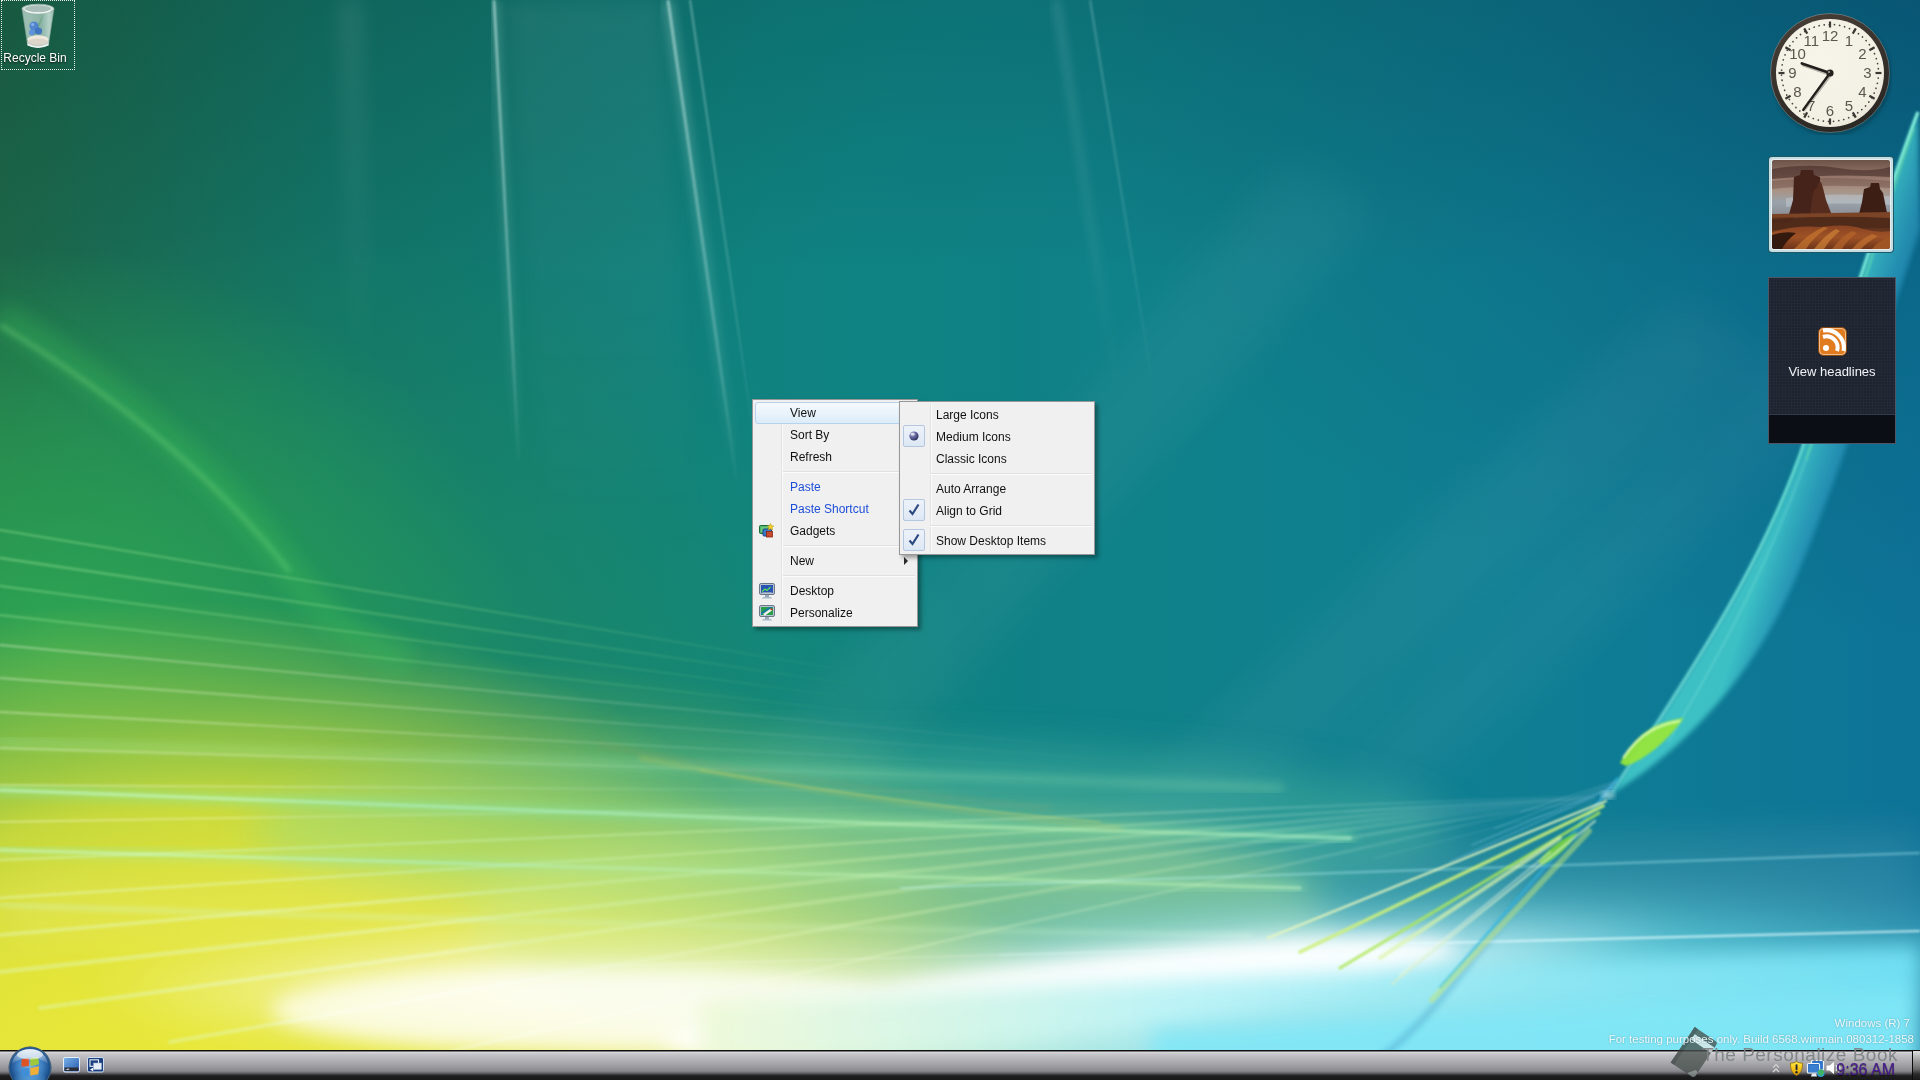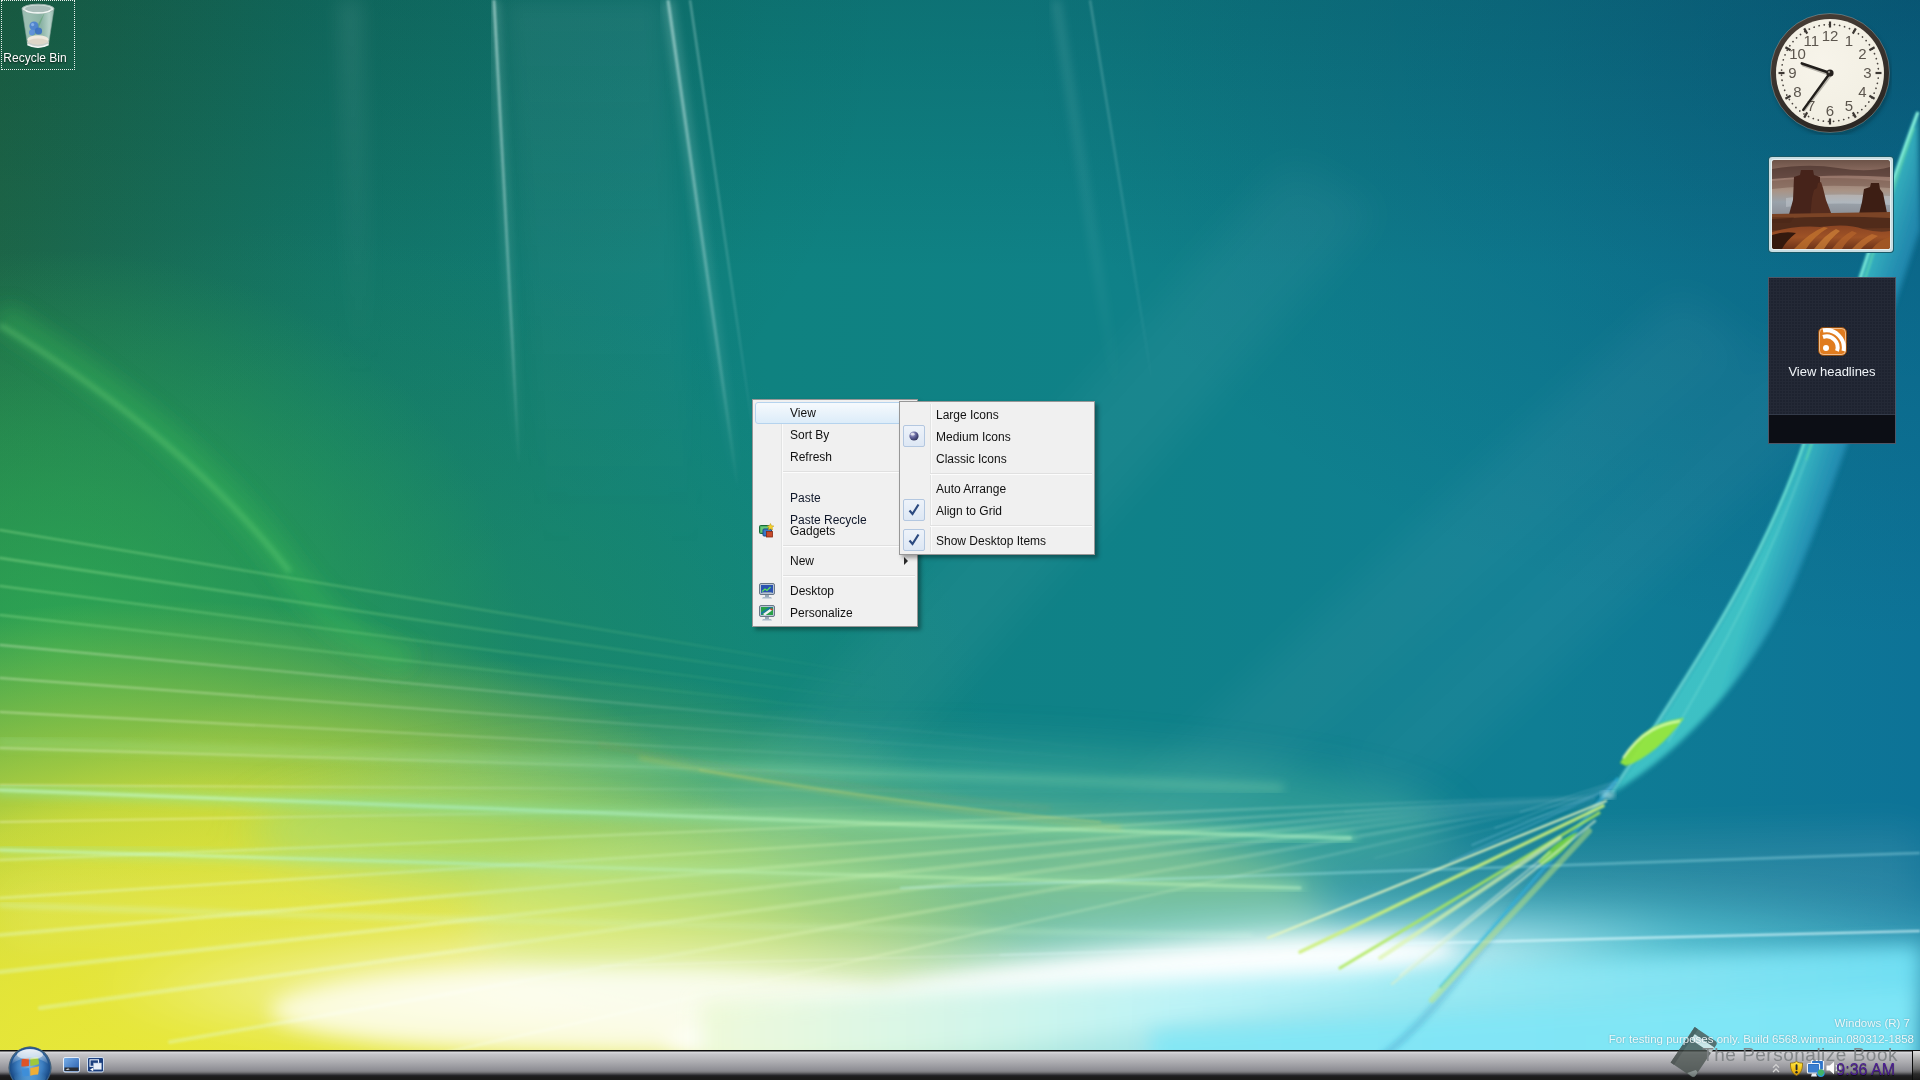--- a/index.html
+++ b/index.html
@@ -23,21 +23,21 @@
   #rss .txt{position:absolute;top:86px;left:0;right:0;text-align:center;color:#f0f4f8;font-size:13px;}
 
   
   .menu{position:absolute;background:#f0f0f0;border:1px solid #979797;
     box-shadow:3px 3px 4px rgba(0,0,0,0.35);font-size:12px;color:#111;}
   .menu .inner{position:relative;padding:2px 0;}
   .gutterline{position:absolute;top:2px;bottom:2px;width:0;
      border-left:1px solid #e2e3e3;border-right:1px solid #fafafa;}
   .mi{position:relative;height:22px;line-height:22px;white-space:nowrap;}
   .mi .t{position:absolute;top:0;}
-  .mi.dis .t{color:#0f172a;margin-top:11px;}
+  .mi.dis .t{color:#1d4ed8;}
   .sep{height:8px;position:relative;}
   .sep:after{content:"";position:absolute;left:30px;right:2px;top:3px;
      border-top:1px solid #e0e0e0;border-bottom:1px solid #fcfcfc;}
   .arrow{position:absolute;width:0;height:0;top:7px;
      border-left:4px solid #2b2b2b;border-top:4px solid transparent;border-bottom:4px solid transparent;}
   .hl{position:absolute;left:2px;right:2px;top:0;height:22px;border-radius:3px;
      border:1px solid #b5d3ee;
      background:linear-gradient(#f6fafd,#dcecf9);box-sizing:border-box;}
   .chk{position:absolute;left:3px;top:-1px;width:22px;height:22px;border-radius:2px;
      border:1px solid #b3c7e0;background:linear-gradient(#eef3fa,#dde7f4);box-sizing:border-box;}
@@ -471,21 +471,21 @@
           <span class="arrow" style="left:151px"></span>
         </div>
       <div class="mi">
           <span class="t" style="left:37px">Refresh</span>
         </div>
       <div class="sep"></div>
       <div class="mi dis">
           <span class="t" style="left:37px">Paste</span>
         </div>
       <div class="mi dis">
-          <span class="t" style="left:37px">Paste Recycle</span>
+          <span class="t" style="left:37px">Paste Shortcut</span>
         </div>
       <div class="mi" id="gadgets-item">
         <svg style="position:absolute;left:6px;top:3px" width="16" height="16" viewBox="0 0 16 16">
           <rect x="0.5" y="2.5" width="10" height="8" rx="1" fill="#3aa05a" stroke="#1a6a3a"></rect>
           <rect x="1.5" y="3.5" width="8" height="6" fill="#6ac87a"></rect>
           <rect x="4" y="6" width="8.5" height="7" rx="1" fill="#3a78c8" stroke="#1a4a88"></rect>
           <rect x="7.5" y="8.5" width="6" height="5.5" fill="#c84a2a" stroke="#882a12" stroke-width="0.8"></rect>
           <path d="M11.5,0.5 l1,2.2 2.4,0.3 -1.8,1.6 0.5,2.4 -2.1,-1.3 -2.1,1.3 0.5,-2.4 -1.8,-1.6 2.4,-0.3 z" fill="#f5d02a" stroke="#b89410" stroke-width="0.5"></path>
         </svg>
         <span class="t" style="left:37px">Gadgets</span>

